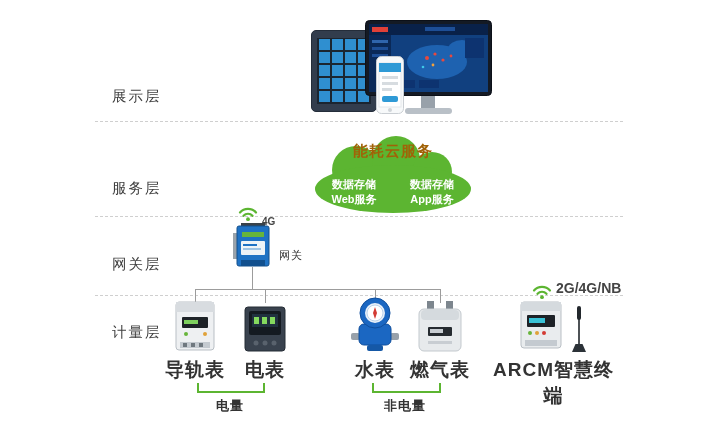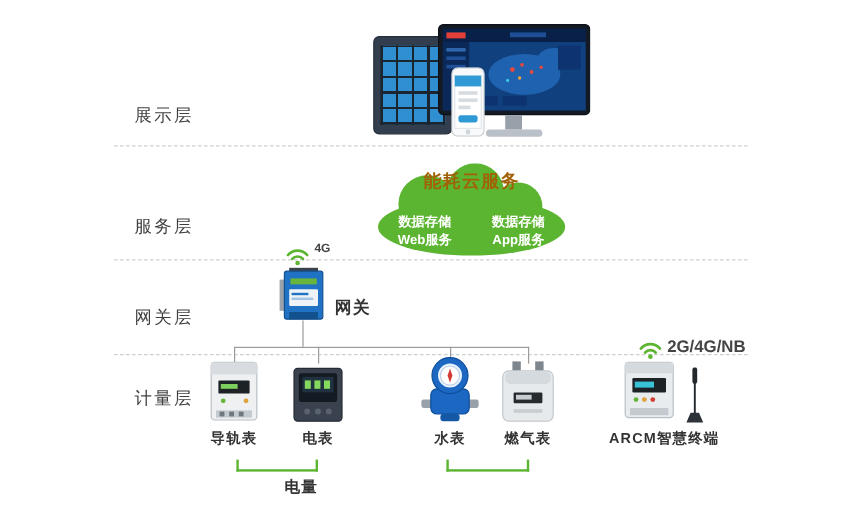--- a/index.html
+++ b/index.html
@@ -19,27 +19,27 @@
   .phone{position:absolute;left:376px;top:56px;}
   
   .cloud{position:absolute;left:308px;top:136px;width:170px;height:78px;}
   .cloud svg{position:absolute;left:0;top:0;}
   .cloud-title{position:absolute;left:0;top:6px;width:100%;text-align:center;color:#a16207;font-size:15px;font-weight:bold;letter-spacing:1px;}
   .cloud-item{position:absolute;width:62px;text-align:center;color:#fff;font-size:11px;font-weight:600;}
   
   .wifi{position:absolute;}
   .wireless-label{position:absolute;font-size:10px;color:#444;font-weight:600;}
   .gateway-svg{position:absolute;left:231px;top:223px;}
-  .gateway-label{position:absolute;left:279px;top:248px;font-size:14px;color:#333;font-weight:700;letter-spacing:1px;}
+  .gateway-label{position:absolute;left:279px;top:248px;font-size:11px;color:#333;font-weight:400;letter-spacing:1px;}
   
   .device{position:absolute;}
-  .meter-label{position:absolute;top:357px;font-size:12px;color:#333;font-weight:600;text-align:center;letter-spacing:1px;}
+  .meter-label{position:absolute;top:357px;font-size:19px;color:#333;font-weight:600;text-align:center;letter-spacing:1px;}
   
   .bracket{position:absolute;height:8px;border-left:2px solid #5CB531;border-right:2px solid #5CB531;border-bottom:2px solid #5CB531;}
-  .group-label{position:absolute;font-size:13px;color:#333;font-weight:600;text-align:right;letter-spacing:1px;}
+  .group-label{position:absolute;font-size:13px;color:#333;font-weight:600;text-align:center;letter-spacing:1px;}
 </style>
 </head>
 <body>
 
 <div id="canvas">
 
   <div class="sep" style="top:121px"></div>
   <div class="sep" style="top:216px"></div>
   <div class="sep" style="top:295px"></div>
 
@@ -103,21 +103,21 @@
     <div class="cloud-item" style="left:93px;top:41px">数据存储</div>
     <div class="cloud-item" style="left:15px;top:56px">Web服务</div>
     <div class="cloud-item" style="left:93px;top:56px">App服务</div>
   </div>
 
   <svg class="wifi" style="left:237px;top:205px" width="22" height="17" viewBox="0 0 22 17">
     <path d="M3 7.5 A 10.5 10.5 0 0 1 19 7.5" fill="none" stroke="#5CB531" stroke-width="2.2" stroke-linecap="round"></path>
     <path d="M6.5 10.8 A 6 6 0 0 1 15.5 10.8" fill="none" stroke="#5CB531" stroke-width="2.2" stroke-linecap="round"></path>
     <circle cx="11" cy="14.2" r="1.9" fill="#5CB531"></circle>
   </svg>
-  <div class="wireless-label" style="left:262px;top:202px">4G</div>
+  <div class="wireless-label" style="left:262px;top:216px">4G</div>
 
   <svg class="gateway-svg" width="44" height="46" viewBox="0 0 44 46">
     <rect x="2" y="10" width="4" height="26" fill="#9aa3ab"></rect>
     <rect x="10" y="0" width="24" height="6" fill="#39424a"></rect>
     <rect x="6" y="3" width="32" height="40" rx="2" fill="#1f72c4" stroke="#15508c"></rect>
     <rect x="11" y="9" width="22" height="5" fill="#67b53b"></rect>
     <rect x="10" y="18" width="24" height="14" rx="1" fill="#eef3f7"></rect>
     <rect x="12" y="21" width="14" height="2" fill="#1f72c4"></rect>
     <rect x="12" y="25" width="18" height="2" fill="#9fc4e4"></rect>
     <rect x="10" y="37" width="24" height="6" fill="#12508e"></rect>
@@ -203,14 +203,15 @@
 
   <div class="meter-label" style="left:160px;width:70px">导轨表</div>
   <div class="meter-label" style="left:231px;width:68px">电表</div>
   <div class="meter-label" style="left:341px;width:68px">水表</div>
   <div class="meter-label" style="left:486px;width:135px">ARCM智慧终端</div>
   <div class="meter-label" style="left:401px;width:78px">燃气表</div>
 
   <div class="bracket" style="left:197px;top:383px;width:64px"></div>
   <div class="group-label" style="left:195px;top:397px;width:70px">电量</div>
   <div class="bracket" style="left:372px;top:383px;width:65px"></div>
+  <div class="group-label" style="left:366px;top:397px;width:78px">非电量</div>
 
 </div>
 
 </body></html>

